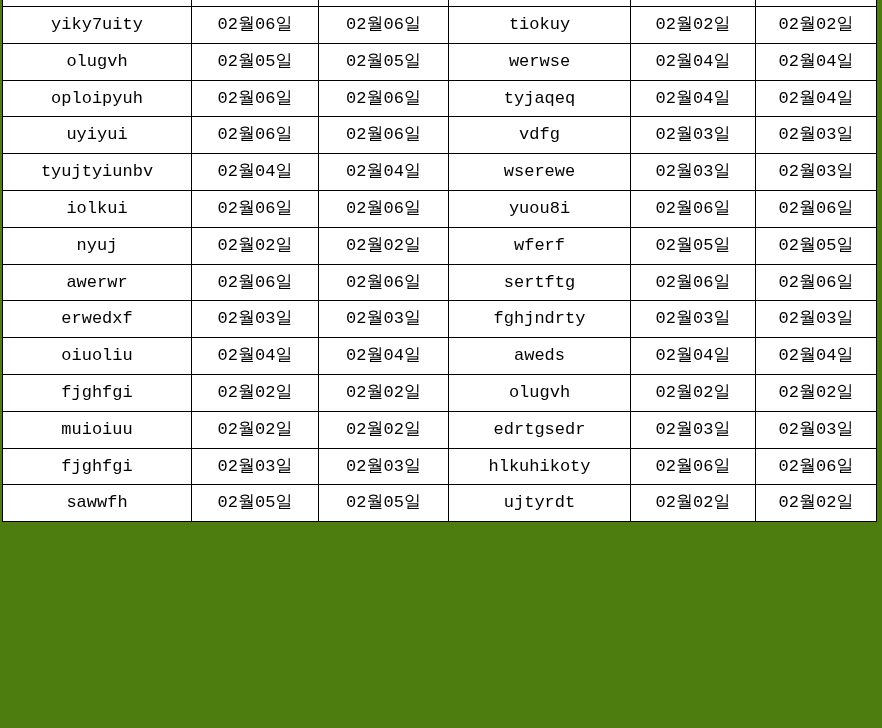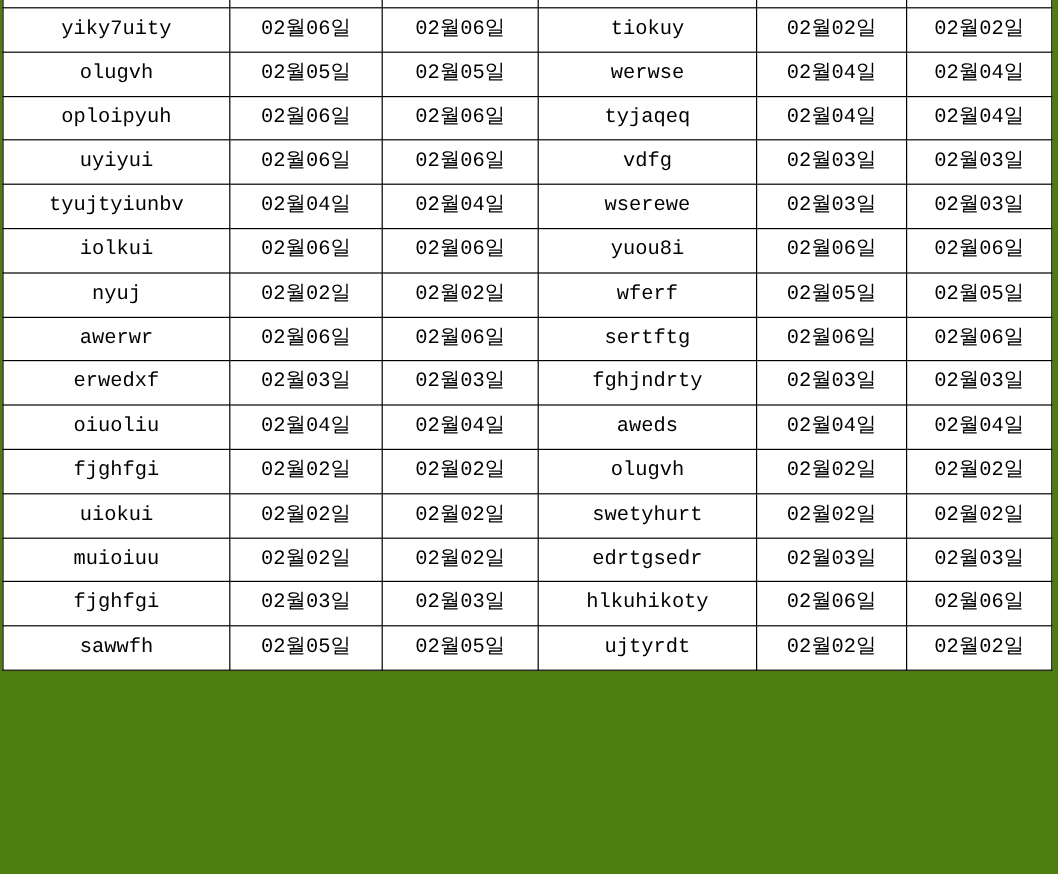--- a/index.html
+++ b/index.html
@@ -146,28 +146,20 @@
         </tr>
         <tr>
           <td>fjghfgi</td>
           <td>02월02일</td>
           <td>02월02일</td>
           <td>olugvh</td>
           <td>02월02일</td>
           <td>02월02일</td>
         </tr>
         <tr>
-          <td>uiokui</td>
-          <td>02월02일</td>
-          <td>02월02일</td>
-          <td>swetyhurt</td>
-          <td>02월02일</td>
-          <td>02월02일</td>
-        </tr>
-        <tr>
           <td>muioiuu</td>
           <td>02월02일</td>
           <td>02월02일</td>
           <td>edrtgsedr</td>
           <td>02월03일</td>
           <td>02월03일</td>
         </tr>
         <tr>
           <td>fjghfgi</td>
           <td>02월03일</td>

